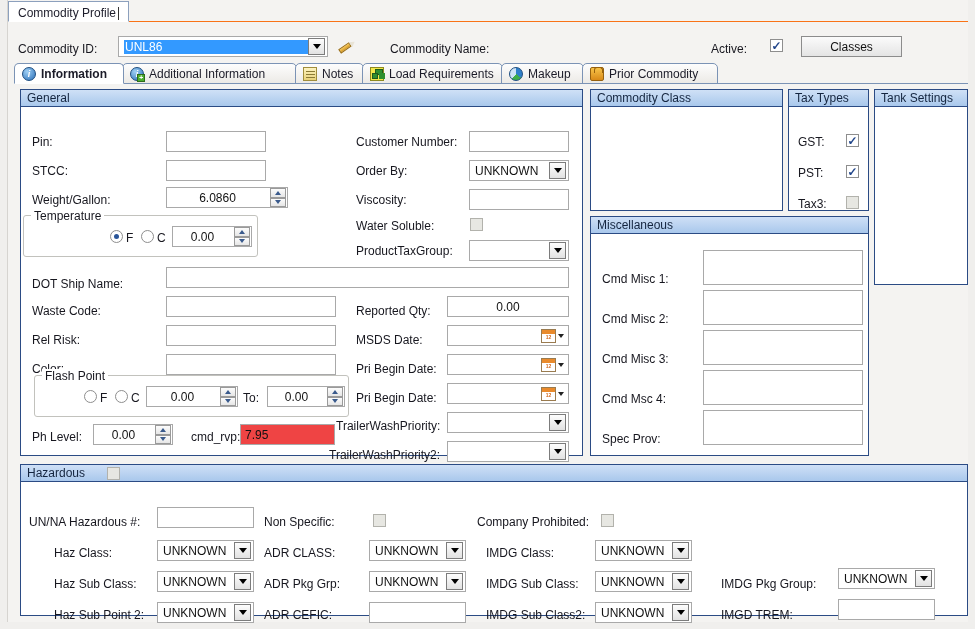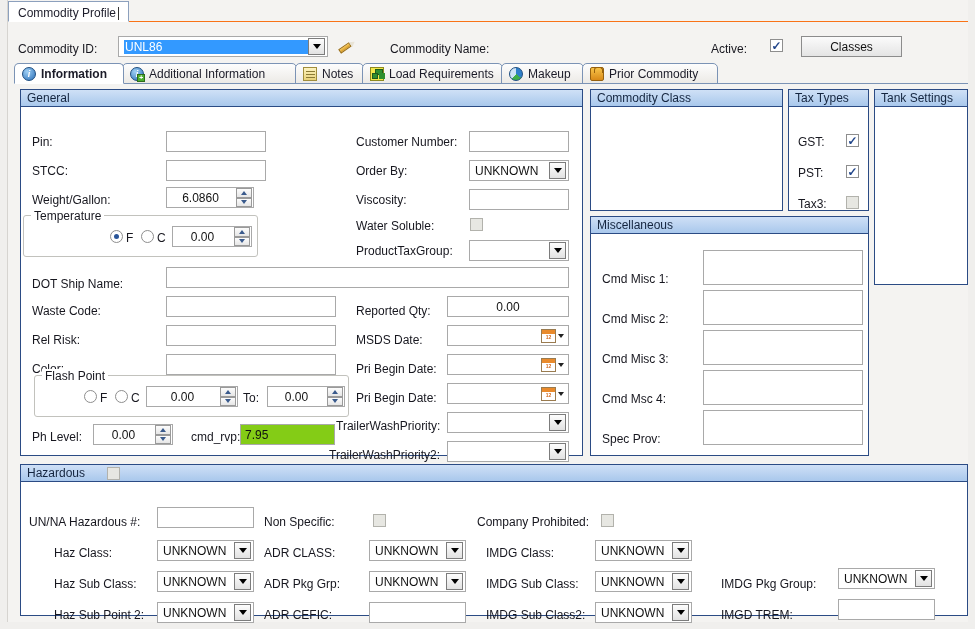--- a/index.html
+++ b/index.html
@@ -37,21 +37,21 @@
   
   .hdr { position:absolute; left:8px; top:26px; width:960px; height:32px; }
   .lbl { font-size:12px; color:#17171f; white-space:nowrap; }
 
   .tbox {
     background:#fff; border:1px solid #a9a9a9;
     height:21px; font-size:12px; color:#111;
     padding:2px 4px; display:flex; align-items:center;
     font-family:"Liberation Sans", sans-serif;
   }
-  .tbox.ro { background:#84cc16; }
+  .tbox.ro { background:#ef4444; }
   .tbox.num { justify-content:center; }
   .tbox.numleft { justify-content:flex-start; }
 
   .combo {
     background:#fff; border:1px solid #a9a9a9; height:21px;
     display:flex; align-items:center; font-size:12px; color:#111;
     padding-left:5px; position:relative;
   }
   .combo .val { flex:1; overflow:hidden; white-space:nowrap; }
   .combo .arrowbtn {
@@ -241,21 +241,21 @@
       <div class="tbox abs" style="left:145px; top:24px; width:100px;">
         <span></span>
       </div>
 
       <div class="lbl abs" style="left:11px; top:57px;">STCC:</div>
       <div class="tbox abs" style="left:145px; top:53px; width:100px;">
         <span></span>
       </div>
 
       <div class="lbl abs" style="left:11px; top:86px;">Weight/Gallon:</div>
-      <div class="spin abs" style="left:145px; top:80px; width:88px;">
+      <div class="spin abs" style="left:145px; top:80px; width:122px;">
         <span class="sval">6.0860</span>
         <span class="sbtns">
           <span class="sb">
               <span class="tri-up-s"></span>
             </span>
           <span class="sb">
               <span class="tri-dn-s"></span>
             </span>
         </span>
       </div>

